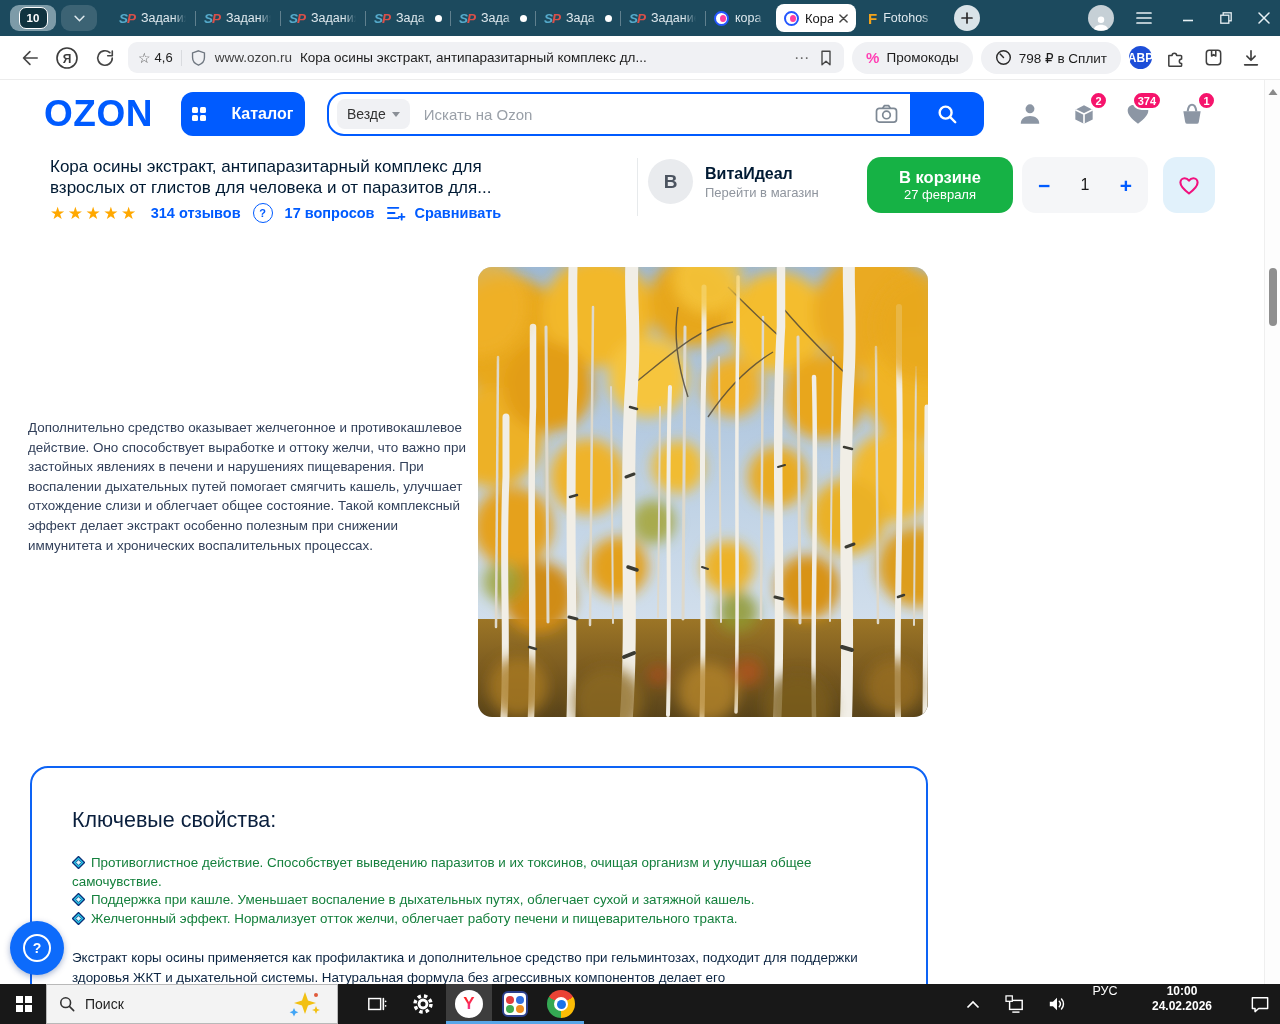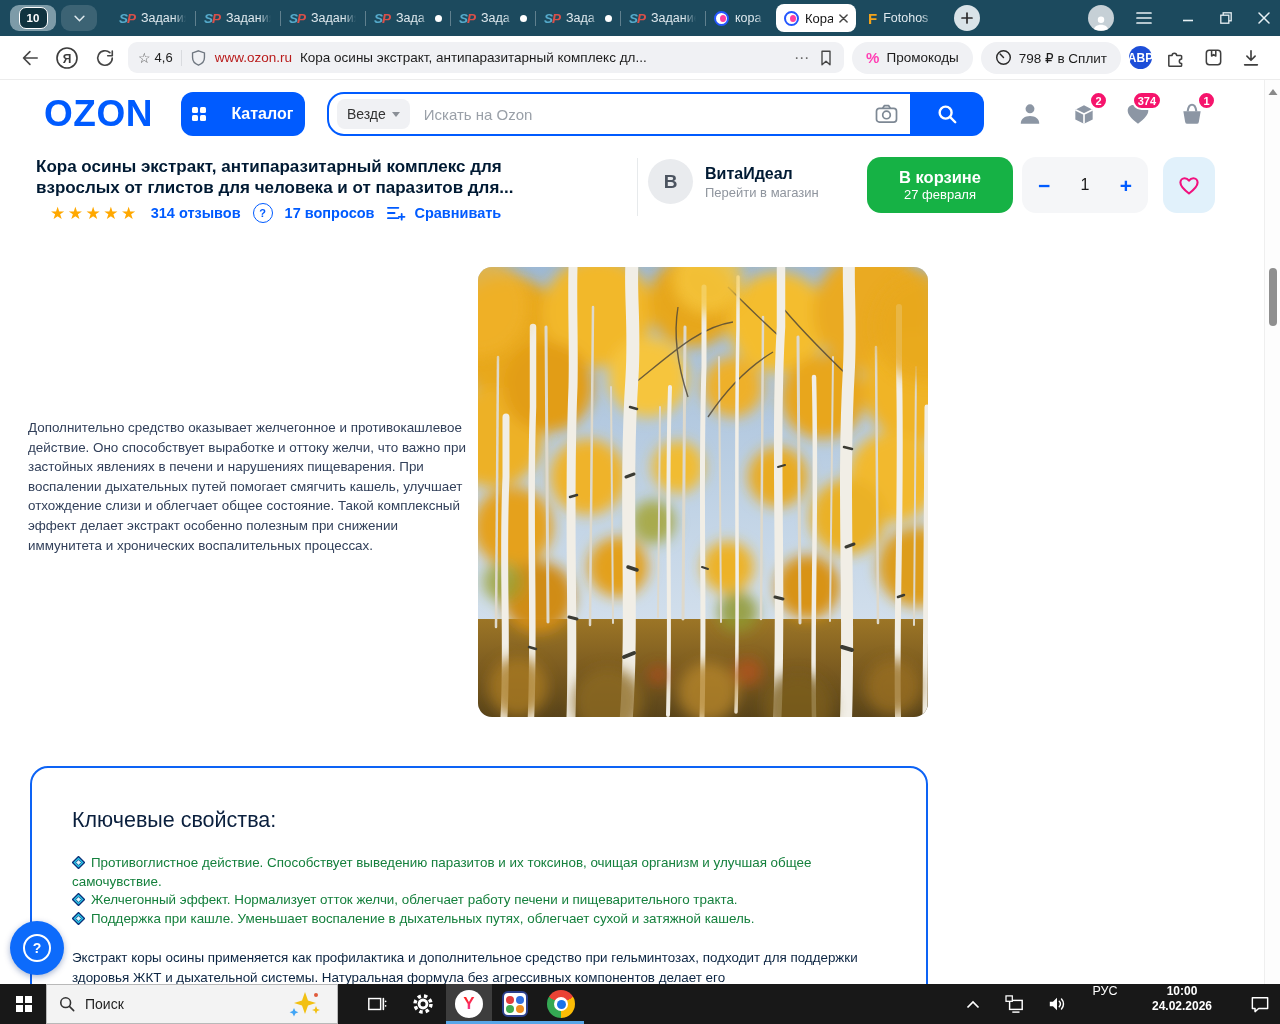--- a/index.html
+++ b/index.html
@@ -40,21 +40,21 @@
 
   
   .addrbar{position:absolute;left:0;top:36px;width:1280px;height:44px;background:#fff;border-bottom:1px solid #ececec;
     display:flex;align-items:center;padding:0 14px;box-sizing:border-box;gap:8px;}
   .abtn{width:30px;height:30px;display:flex;align-items:center;justify-content:center;flex:none;border-radius:6px;}
   .urlbox{flex:1;height:31px;background:#f0f1f4;border-radius:9px;display:flex;align-items:center;
     padding:0 10px;gap:8px;min-width:0;}
   .url-rating{display:flex;align-items:center;gap:4px;font-size:13px;color:#222;flex:none;}
   .url-star{color:#555;font-size:14px;}
   .url-sep{width:1px;height:16px;background:#d9dbdf;flex:none;}
-  .url-domain{font-size:13.5px;color:#b91c1c;flex:none;}
+  .url-domain{font-size:13.5px;color:#404040;flex:none;}
   .url-title{font-size:13.5px;color:#1c1c1c;white-space:nowrap;overflow:hidden;flex:1;min-width:0;}
   .url-more{color:#6b6b6b;font-size:15px;letter-spacing:1px;flex:none;}
   .pill{height:32px;border-radius:16px;background:#f0f1f4;display:flex;align-items:center;gap:7px;
     padding:0 14px;font-size:13.5px;color:#1c1c1c;flex:none;white-space:nowrap;}
   .pill .pct{color:#ff3fb4;font-weight:700;font-size:15px;}
   .abp{width:23px;height:23px;border-radius:50%;background:#1d4ed8;color:#fff;font-size:12px;font-weight:700;
     display:flex;align-items:center;justify-content:center;flex:none;}
 
   
   .ozhead{position:absolute;left:0;top:80px;width:1264px;height:68px;background:#fff;
@@ -76,21 +76,21 @@
   .oz-gobtn{flex:none;width:74px;height:44px;margin:-2px -2px -2px 0;background:#005bff;border-radius:0 12px 12px 0;
     display:flex;align-items:center;justify-content:center;}
   .oz-icons{display:flex;align-items:center;gap:26px;margin-left:32px;margin-right:14px;flex:none;}
   .oz-ic{position:relative;width:28px;height:28px;display:flex;align-items:center;justify-content:center;}
   .hbadge{position:absolute;top:-9px;right:-10px;background:#f6146c;color:#fff;font-size:11px;font-weight:700;
     height:19px;min-width:19px;border-radius:10px;padding:0 4px;display:flex;align-items:center;justify-content:center;
     border:2px solid #fff;box-sizing:border-box;}
 
   
   .phead{position:absolute;left:0;top:148px;width:1264px;height:84px;background:#fff;border-bottom:1px solid #ececec;}
-  .ph-title{position:absolute;left:36px;top:8px;font-size:17px;font-weight:700;color:#001a33;line-height:21px;}
+  .ph-title{position:absolute;left:50px;top:8px;font-size:17px;font-weight:400;color:#001a33;line-height:21px;}
   .ph-meta{position:absolute;left:50px;top:54px;display:flex;align-items:center;gap:12px;height:22px;}
   .stars{color:#ffa800;font-size:17px;letter-spacing:2.5px;}
   .plink{color:#005bff;font-size:14.5px;font-weight:600;}
   .qicon{width:18px;height:18px;border:1.8px solid #005bff;border-radius:50%;color:#005bff;font-size:11px;font-weight:700;
     display:flex;align-items:center;justify-content:center;}
   .ph-divider{position:absolute;left:637px;top:10px;width:1px;height:58px;background:#e7eaec;}
   .seller{position:absolute;left:648px;top:11px;display:flex;align-items:center;gap:12px;}
   .seller-av{width:45px;height:45px;border-radius:50%;background:#e9ebee;color:#4c5460;font-size:19px;font-weight:700;
     display:flex;align-items:center;justify-content:center;}
   .seller-name{font-size:16px;font-weight:700;color:#001a33;line-height:21px;}
@@ -560,25 +560,25 @@
     <div class="keybox">
       <div class="kp-head">Ключевые свойства:</div>
       <div class="kp-list">
           <div class="kp-item"><svg class="kp-ico" width="13" height="13" viewBox="0 0 14 14">
               <polygon points="7,0.5 13.5,7 7,13.5 0.5,7" fill="#29c8ea" stroke="#0a2f77" stroke-width="1.4"></polygon>
               <polygon points="7,4 10,7 7,10 4,7" fill="#dff7ff" stroke="#0a2f77" stroke-width="0.8"></polygon>
             </svg><span>Противоглистное действие. Способствует выведению паразитов и их токсинов, очищая организм и улучшая общее самочувствие.</span></div>
           <div class="kp-item"><svg class="kp-ico" width="13" height="13" viewBox="0 0 14 14">
               <polygon points="7,0.5 13.5,7 7,13.5 0.5,7" fill="#29c8ea" stroke="#0a2f77" stroke-width="1.4"></polygon>
               <polygon points="7,4 10,7 7,10 4,7" fill="#dff7ff" stroke="#0a2f77" stroke-width="0.8"></polygon>
-            </svg><span>Желчегонный эффект. Нормализует отток желчи, облегчает работу печени и пищеварительного тракта.</span></div>
+            </svg><span>Поддержка при кашле. Уменьшает воспаление в дыхательных путях, облегчает сухой и затяжной кашель.</span></div>
           <div class="kp-item"><svg class="kp-ico" width="13" height="13" viewBox="0 0 14 14">
               <polygon points="7,0.5 13.5,7 7,13.5 0.5,7" fill="#29c8ea" stroke="#0a2f77" stroke-width="1.4"></polygon>
               <polygon points="7,4 10,7 7,10 4,7" fill="#dff7ff" stroke="#0a2f77" stroke-width="0.8"></polygon>
-            </svg><span>Поддержка при кашле. Уменьшает воспаление в дыхательных путях, облегчает сухой и затяжной кашель.</span></div>
+            </svg><span>Желчегонный эффект. Нормализует отток желчи, облегчает работу печени и пищеварительного тракта.</span></div>
         </div>
       <div class="kp-footer">Экстракт коры осины применяется как профилактика и дополнительное средство при гельминтозах, подходит для поддержки здоровья ЖКТ и дыхательной системы. Натуральная формула без агрессивных компонентов делает его</div>
     </div>
 
     <div class="helpfab">
       <span class="q">?</span>
     </div>
   </div>
 
   <div class="scrollbar">

